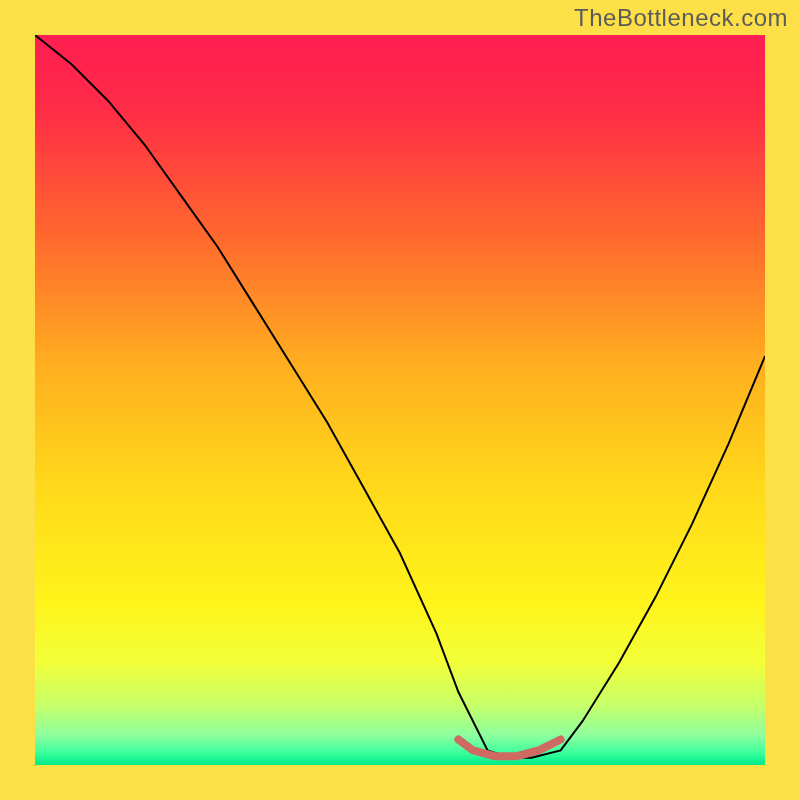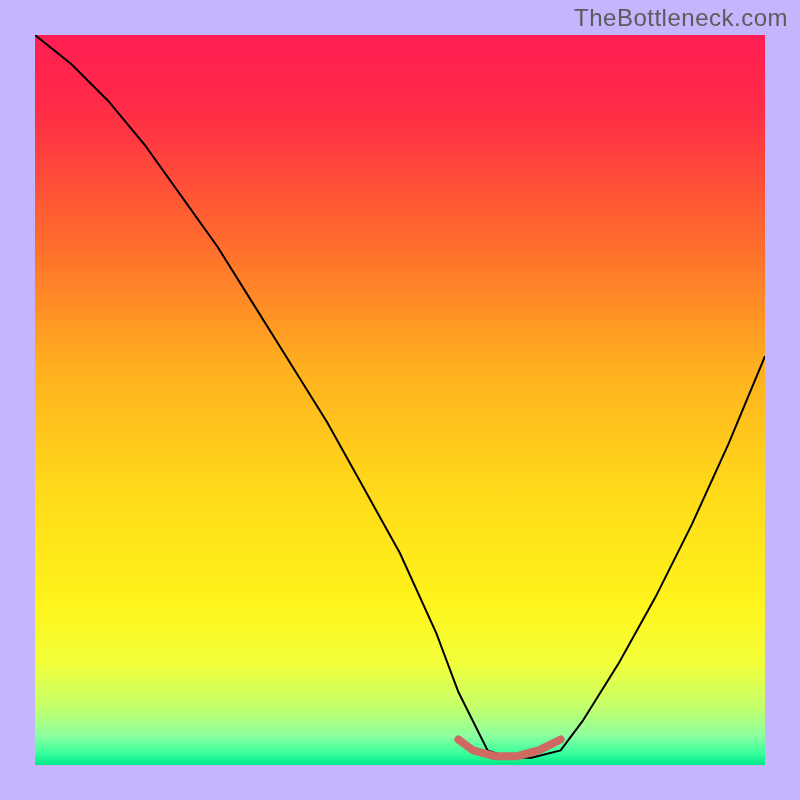--- a/index.html
+++ b/index.html
@@ -7,21 +7,21 @@
     padding: 0;
     width: 800px;
     height: 800px;
     background: #000;
     overflow: hidden;
   }
   .outer {
     position: relative;
     width: 800px;
     height: 800px;
-    background: #c4b5fd;
+    background: #fde047;
   }
   .watermark {
     position: absolute;
     top: 4px;
     right: 12px;
     font-family: Arial, Helvetica, sans-serif;
     font-size: 24px;
     color: #5b5b5b;
     letter-spacing: 0.5px;
     z-index: 10;

